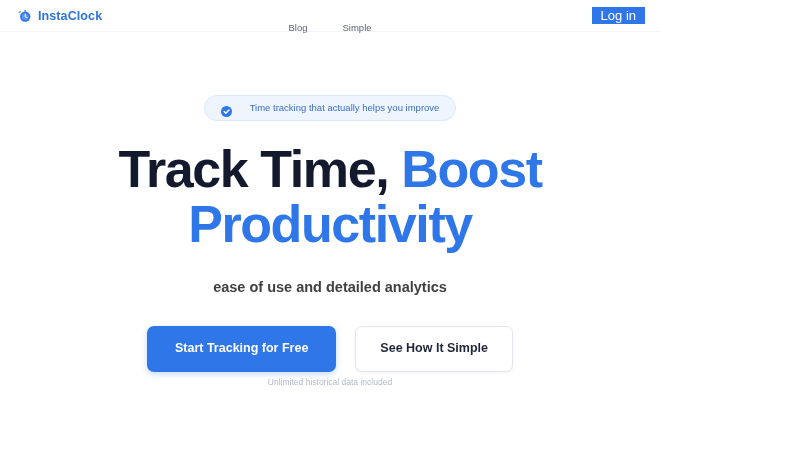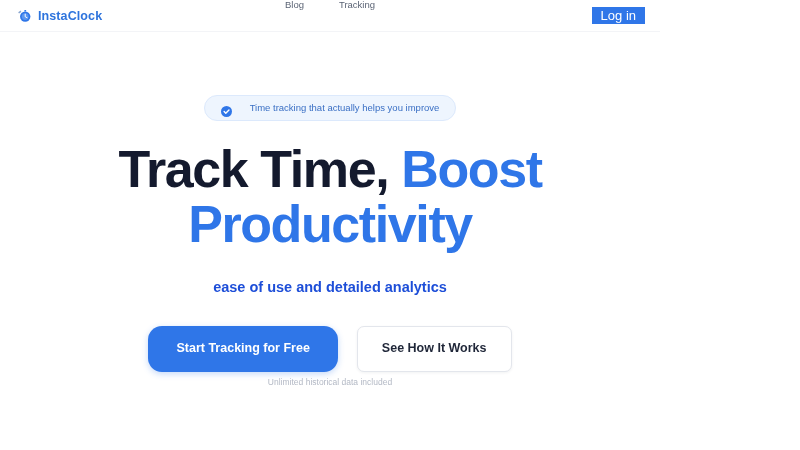--- a/index.html
+++ b/index.html
@@ -57,21 +57,21 @@
     line-height: 1;
   }
 
   .nav {
     position: absolute;
     left: 0;
     right: 0;
     top: 0;
     height: 32px;
     display: flex;
-    align-items: flex-start;
+    align-items: flex-end;
     justify-content: center;
     gap: 35px;
     pointer-events: none;
   }
   .nav-link {
     pointer-events: auto;
     font-size: 9.5px;
     color: #5b6475;
     text-decoration: none;
     line-height: 1;
@@ -144,42 +144,42 @@
     margin: 25px 0 0;
     font-size: 14.5px;
     line-height: 1.55;
     color: #5a6270;
     font-weight: normal;
   }
   .subtitle .strong {
     display: block;
     margin-top: 2px;
     font-weight: bold;
-    color: #1d4ed8;
+    color: #404040;
   }
 
   .cta-row {
     margin: 27px 0 0;
     display: flex;
     align-items: center;
     justify-content: center;
     gap: 19px;
   }
   .btn-primary {
     height: 46px;
     padding: 0 28px;
     display: inline-flex;
     align-items: center;
     justify-content: center;
     background: #2f76e8;
     color: #ffffff;
     font-size: 12.5px;
     font-weight: bold;
     border: none;
-    border-radius: 14px;
+    border-radius: 7px;
     cursor: pointer;
     font-family: inherit;
     box-shadow: 0 2px 6px rgba(47, 118, 232, 0.28);
     line-height: 1;
   }
   .btn-secondary {
     height: 46px;
     padding: 0 24px;
     display: inline-flex;
     align-items: center;
@@ -224,21 +224,21 @@
           <circle cx="9.2" cy="8.6" r="3.4" fill="#5b96f0"></circle>
           <path d="M9.2 6.1 L9.2 8.7 L11.1 9.7" stroke="#ffffff" stroke-width="1" fill="none" stroke-linecap="round"></path>
           <rect x="8.3" y="1.9" width="1.9" height="1.5" rx="0.5" fill="#2f76e8"></rect>
         </svg>
       </span>
       <span class="brand-name">InstaClock</span>
     </div>
 
     <div class="nav">
       <a class="nav-link" href="#">Blog</a>
-      <a class="nav-link" href="#">Tracking</a>
+      <a class="nav-link" href="#">Simple</a>
     </div>
 
     <button class="login-btn">Log in</button>
   </div>
 
   <div class="hero">
 
     <div class="badge">
       <span class="badge-check">
         <svg viewBox="0 0 12 12" width="11" height="11" xmlns="http://www.w3.org/2000/svg">
@@ -248,19 +248,19 @@
       </span>
       <span class="badge-text">Time tracking that actually helps you improve</span>
     </div>
 
     <h1 class="headline"><span>Track Time, </span><span class="accent">Boost Productivity</span></h1>
 
     <p class="subtitle"><span class="strong">ease of use and detailed analytics</span></p>
 
     <div class="cta-row">
       <button class="btn-primary">Start Tracking for Free</button>
-      <button class="btn-secondary">See How It Works</button>
+      <button class="btn-secondary">See How It Simple</button>
     </div>
 
     <div class="finenote-sub">Unlimited historical data included</div>
   </div>
 
 </div>
 
 </body></html>

